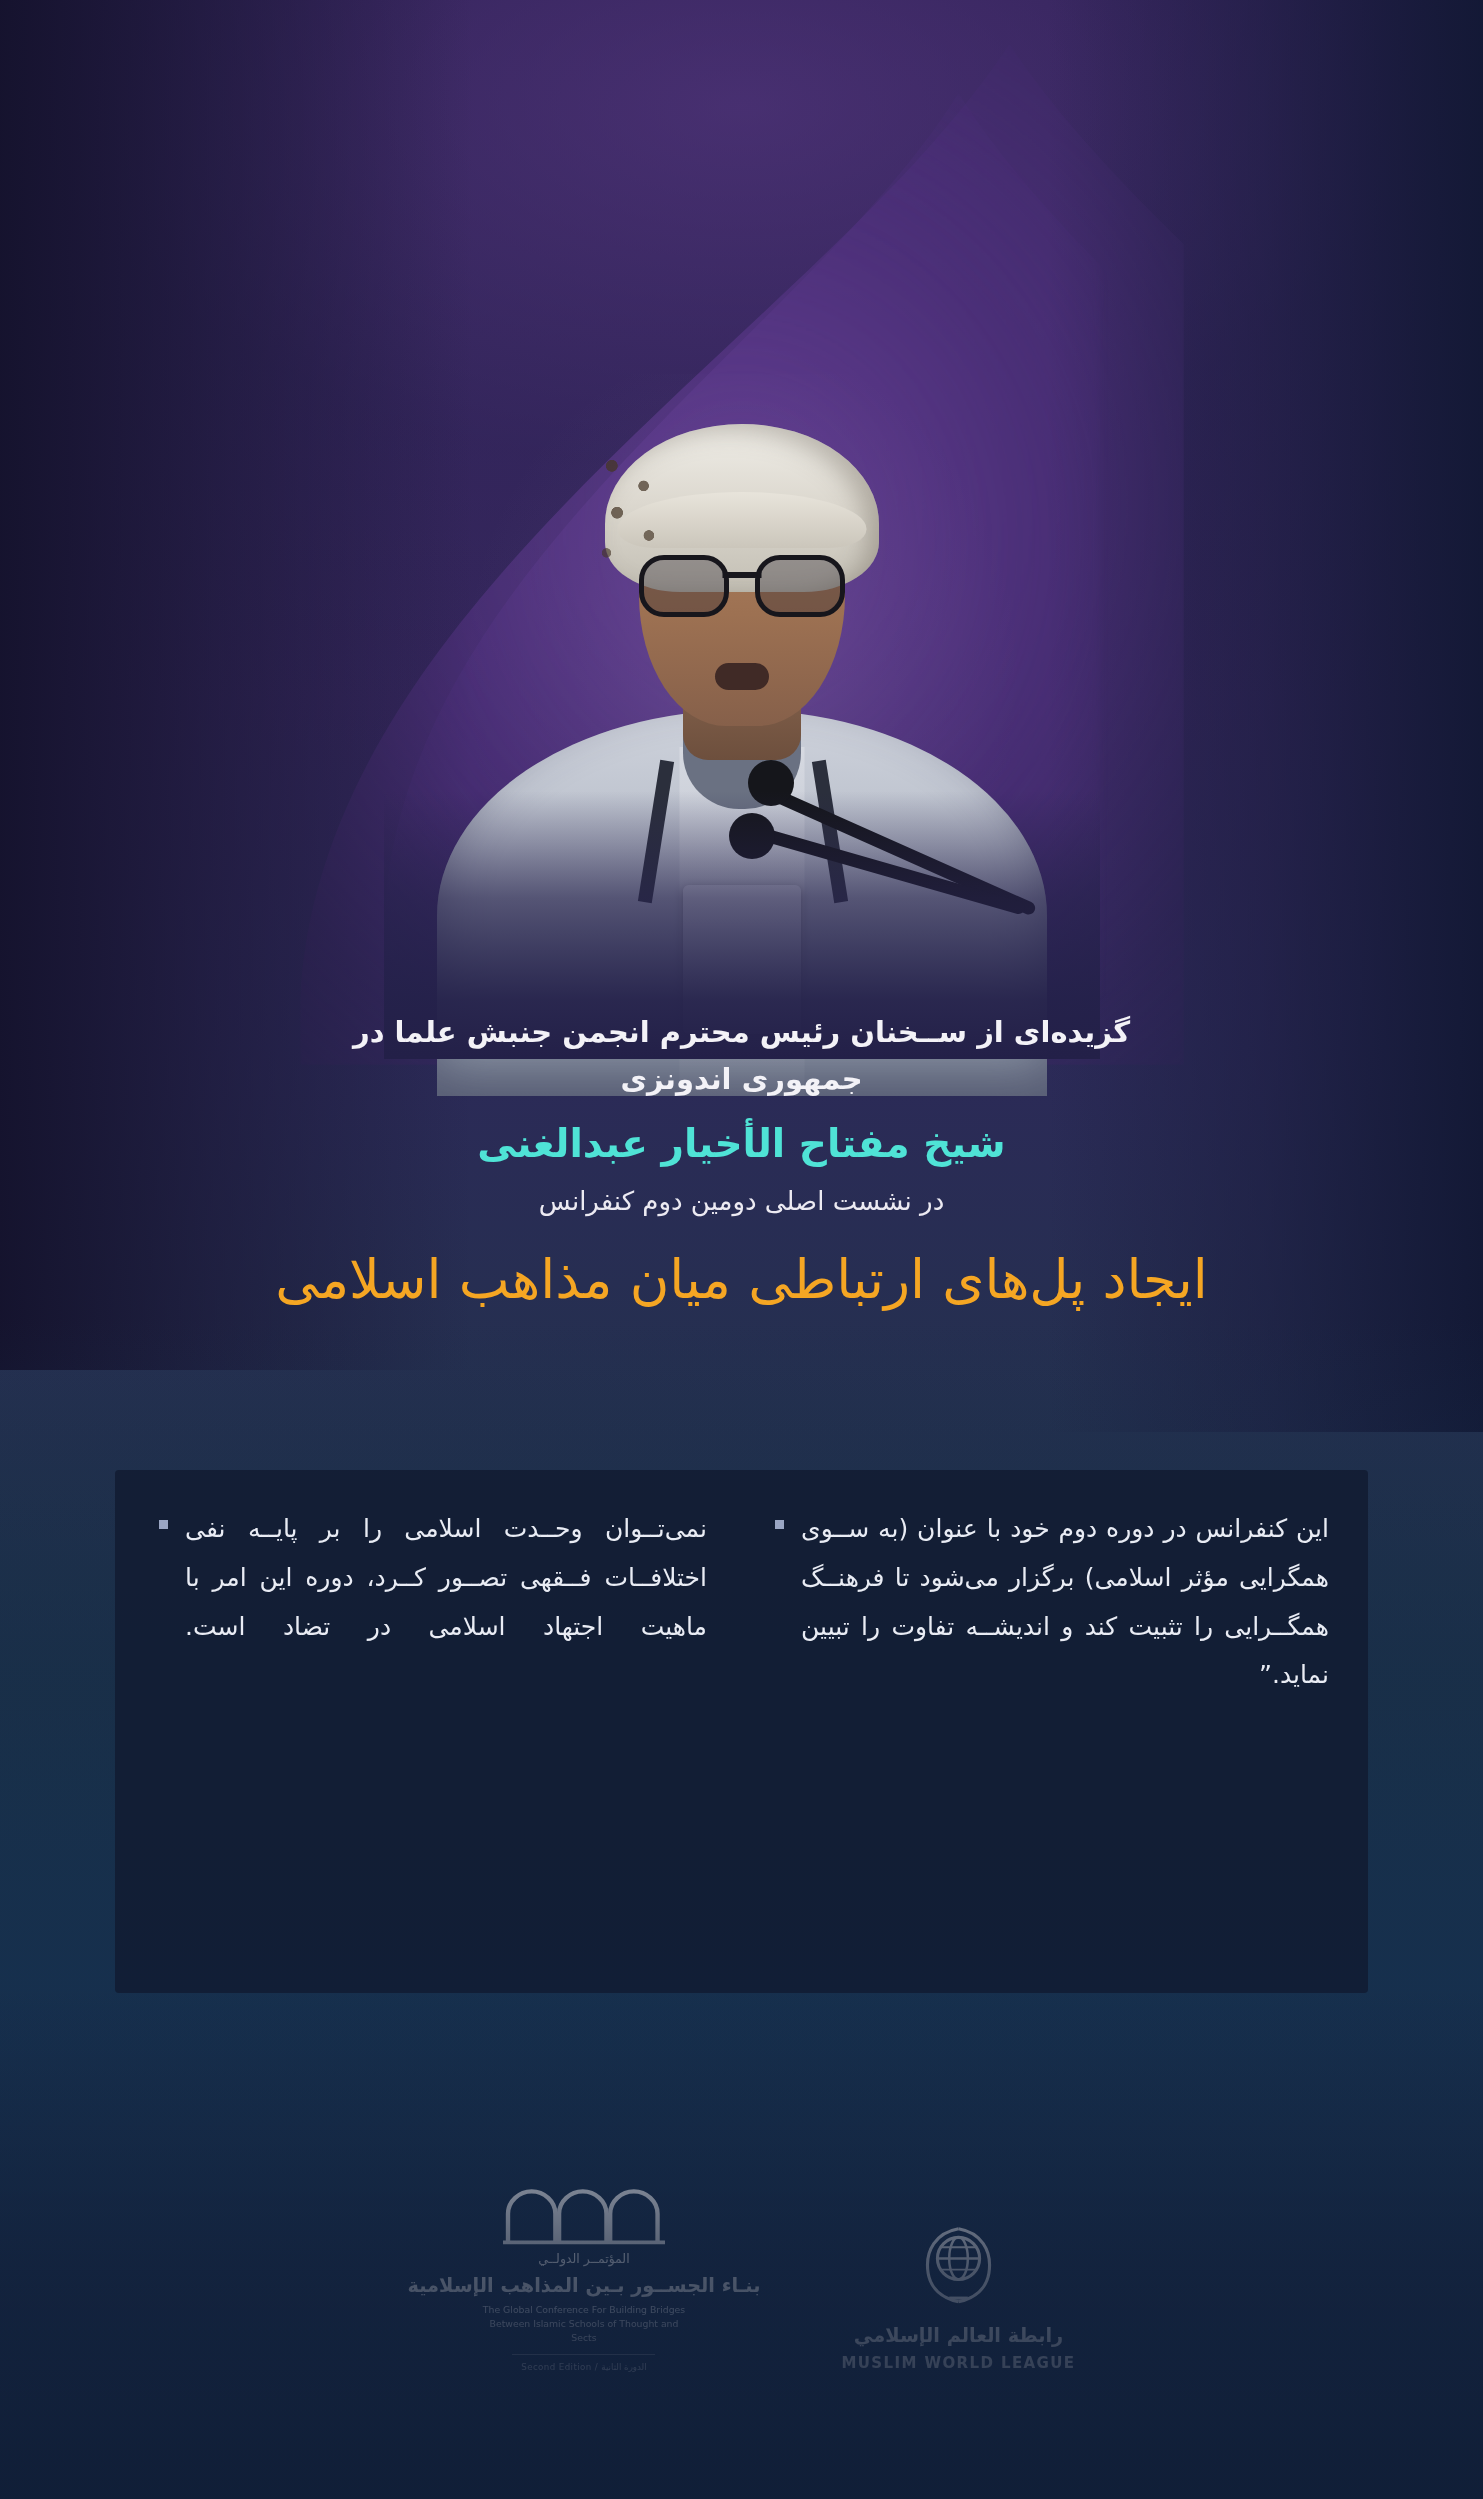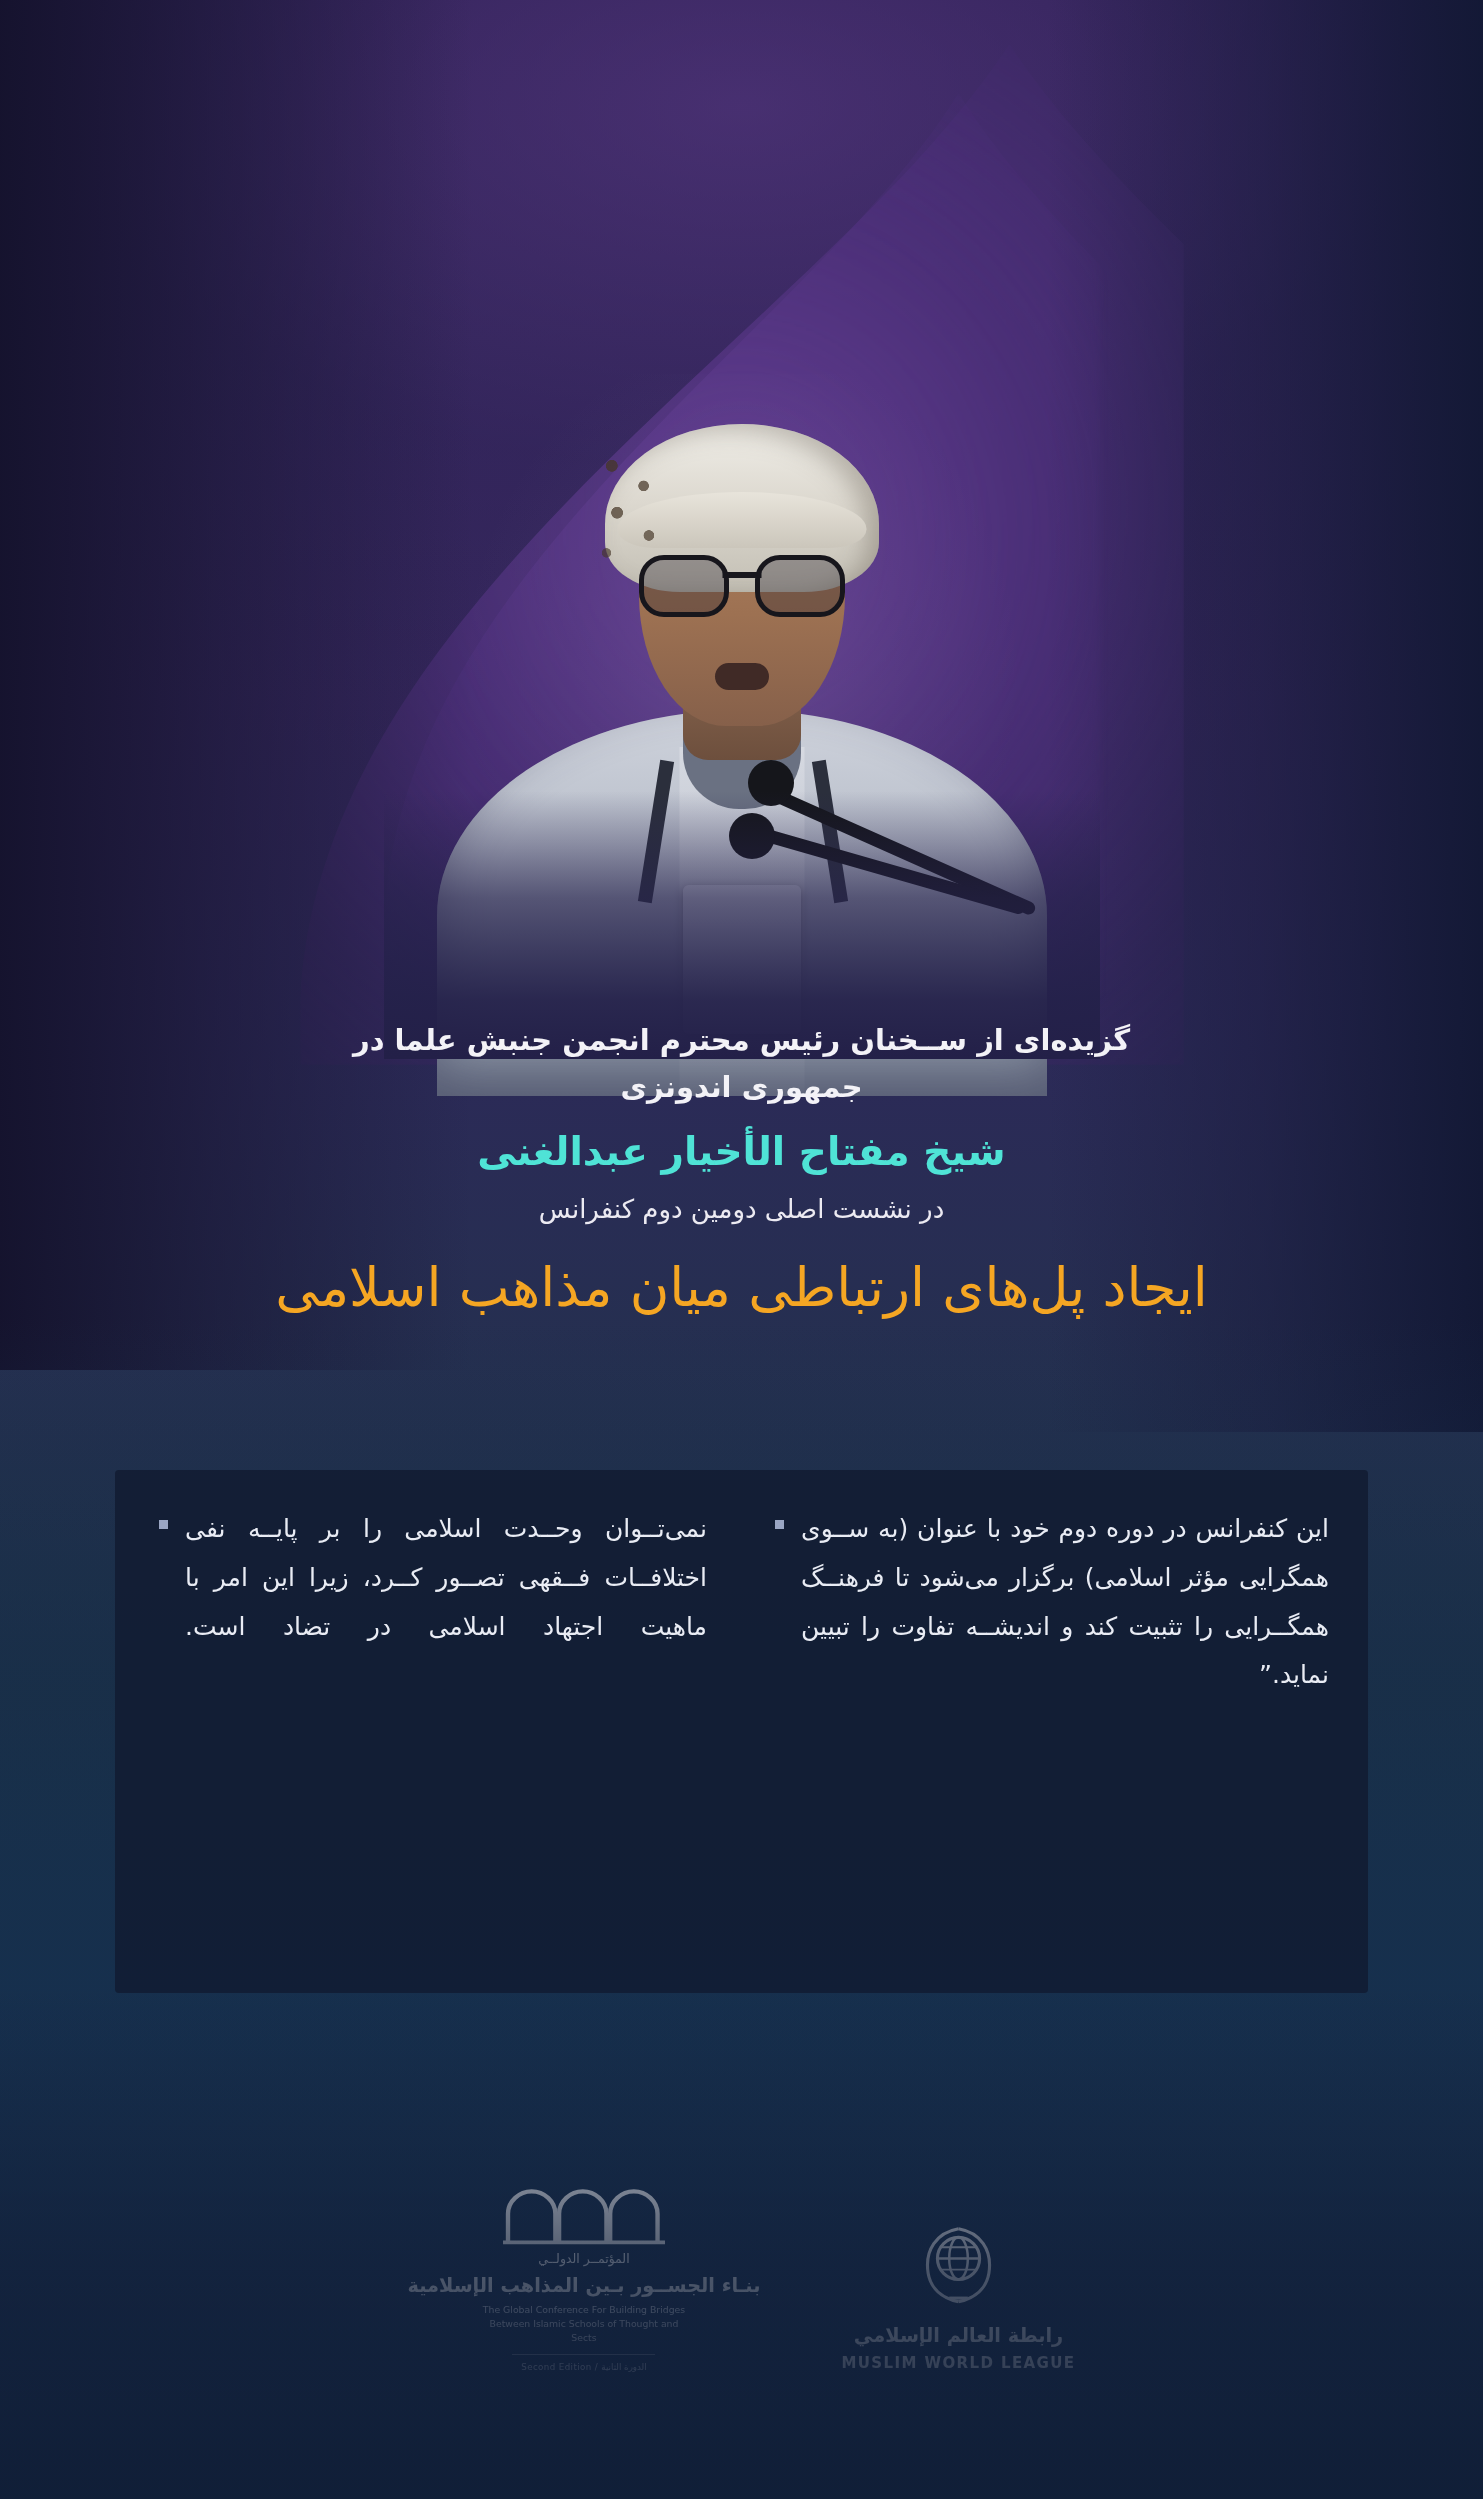--- a/index.html
+++ b/index.html
@@ -267,21 +267,21 @@
     text-align: center;
     color: #ffffff;
   }
   .hl-intro {
     font-size: 29px;
     line-height: 1.62;
     font-weight: 700;
     letter-spacing: 0.2px;
     color: #f3f2f7;
     max-width: 841px;
-    margin: 8px auto;
+    margin: 0 auto;
   }
   .hl-name {
     margin-top: 18px;
     font-size: 39px;
     font-weight: 700;
     color: #4fe3d6;
     letter-spacing: 0.3px;
   }
   .hl-session {
     margin-top: 20px;
@@ -442,21 +442,21 @@
 
   <div class="panel">
     <div class="panel-row q-top-right">
       <div class="quote">
         <div class="quote-text">این کنفرانس در دوره دوم خود با عنوان (به ســوی همگرایی مؤثر اسلامی) برگزار می‌شود تا فرهنــگ همگــرایی را تثبیت کند و اندیشــه تفاوت را تبیین نماید.”</div>
         <span class="bullet"></span>
       </div>
     </div>
     <div class="panel-row q-top-left">
       <div class="quote">
-        <div class="quote-text">نمی‌تــوان وحــدت اسلامی را بر پایــه نفی اختلافــات فــقهی تصــور کــرد، زیرا این امر با ماهیت اجتهاد اسلامی در تضاد است.</div>
+        <div class="quote-text">نمی‌تــوان وحــدت اسلامی را بر پایــه نفی اختلافــات فــقهی تصــور کــرد، دوره این امر با ماهیت اجتهاد اسلامی در تضاد است.</div>
         <span class="bullet"></span>
       </div>
     </div>
   </div>
 
   <div class="footer">
 
     <div class="logo-block">
       <div class="logo-mark">
         <svg width="162" height="60" viewBox="0 0 260 96" fill="none" aria-hidden="true">

